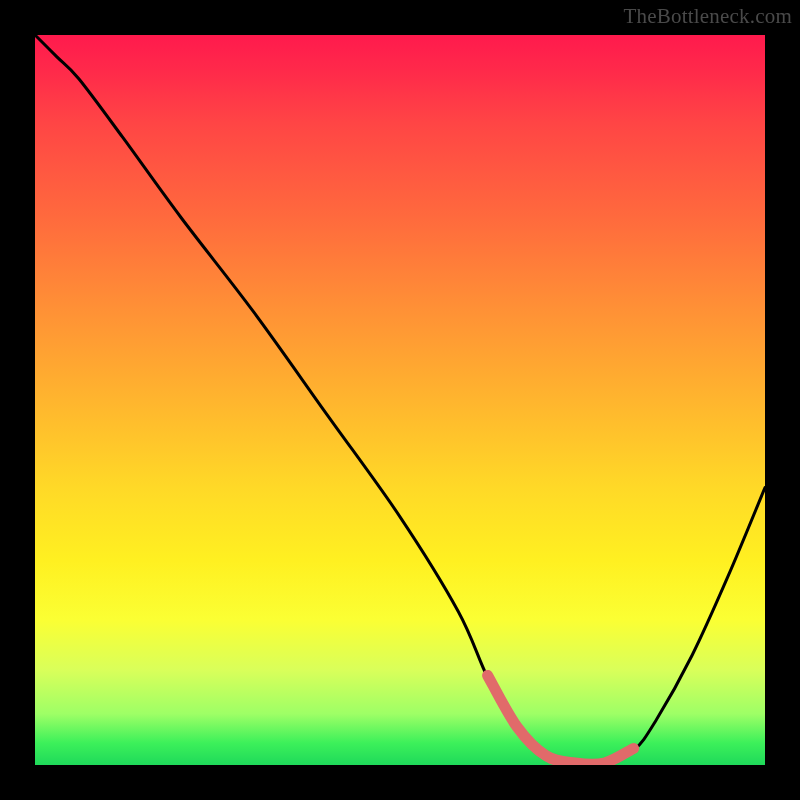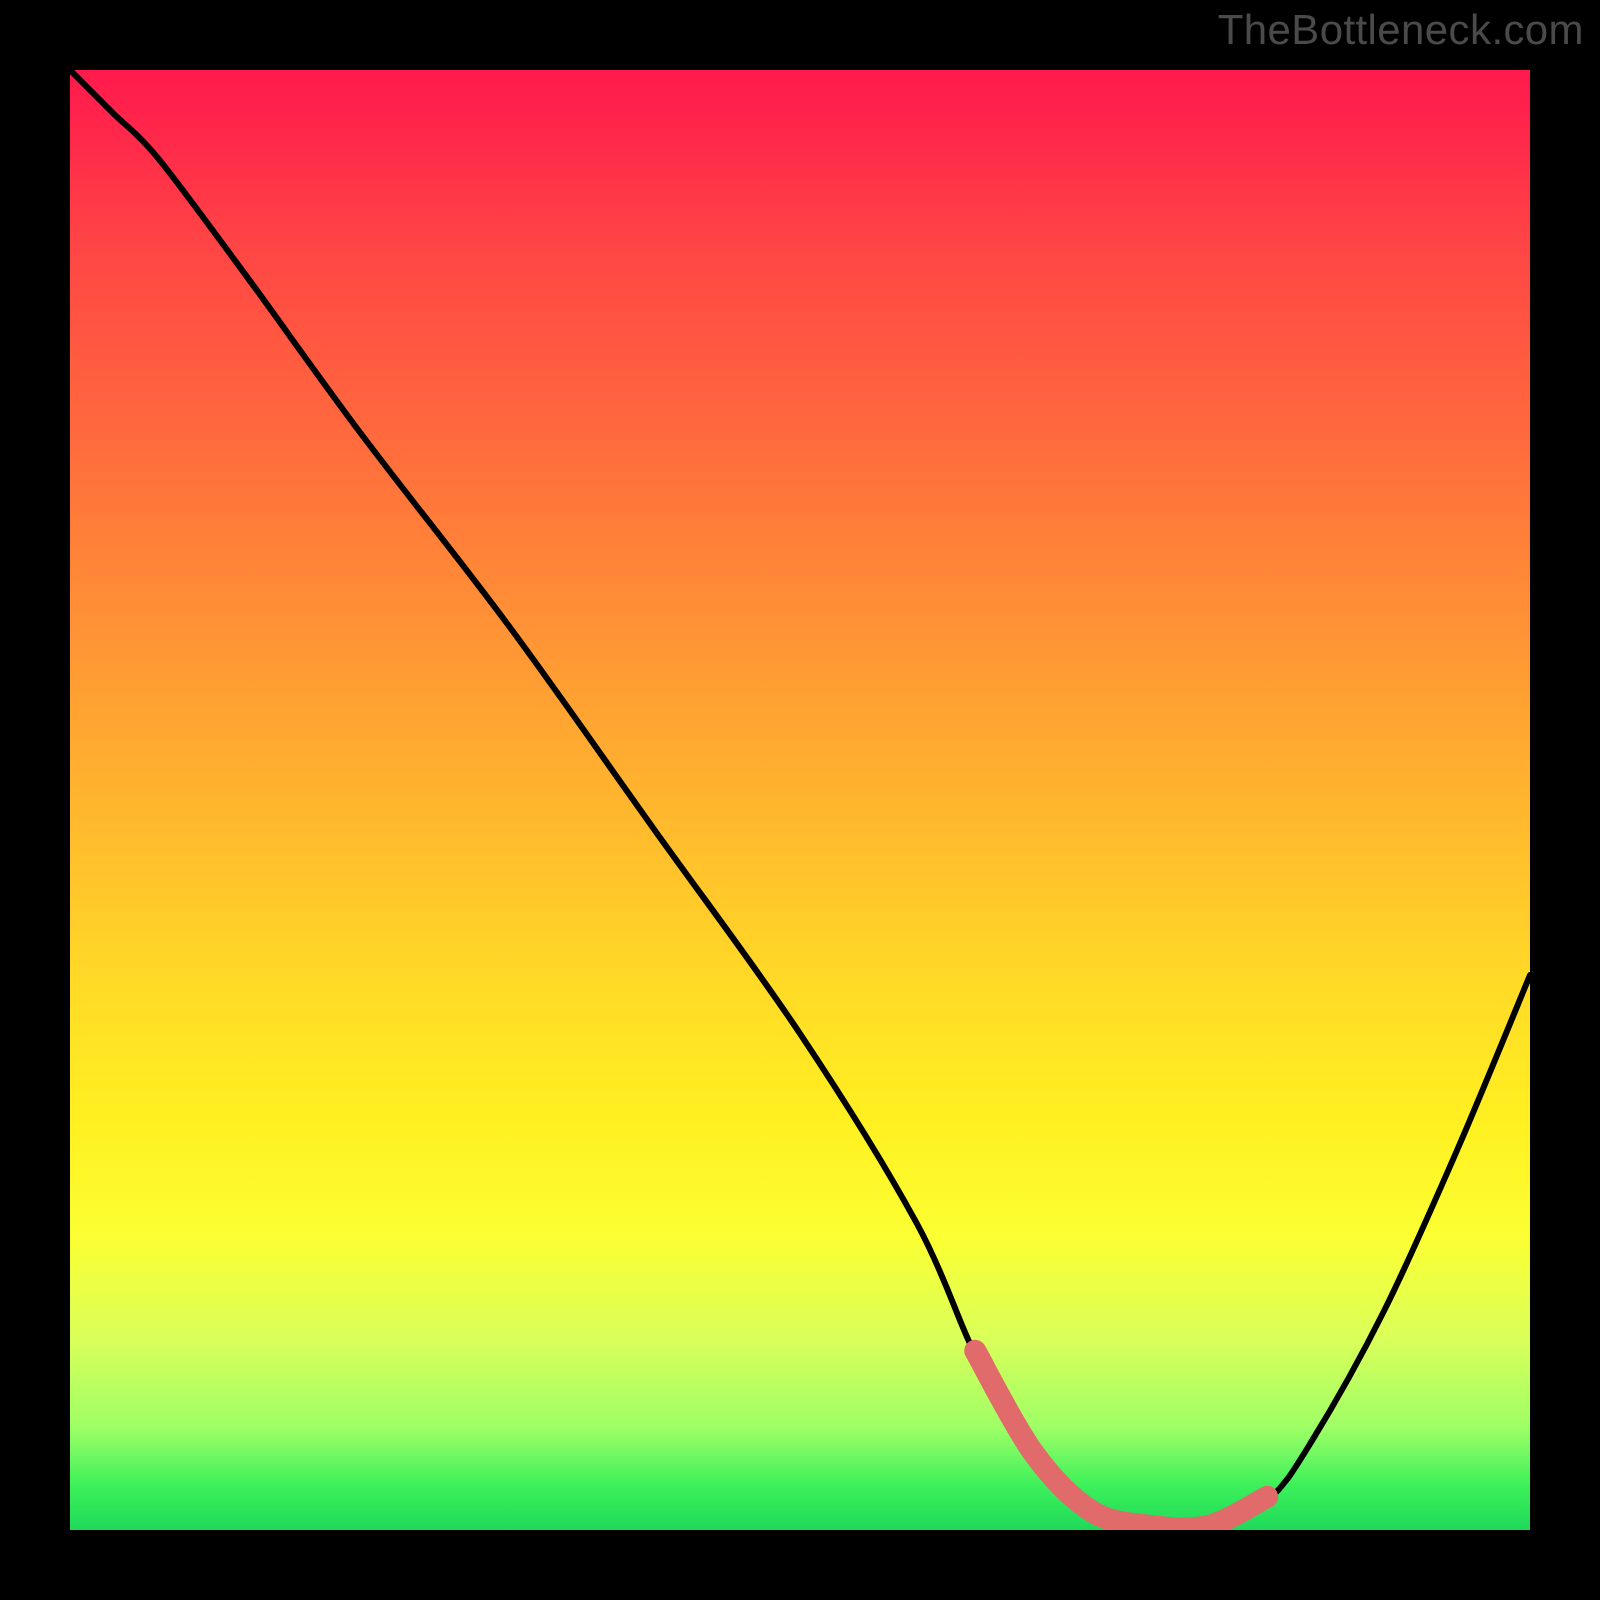--- a/index.html
+++ b/index.html
@@ -43,21 +43,21 @@
     left: 0;
     top: 0;
     width: 730px;
     height: 730px;
     pointer-events: none;
   }
   .watermark {
     position: absolute;
     top: 4px;
     right: 8px;
-    font-family: Liberation Sans, sans-serif;
+    font-family: Liberation Serif, serif;
     font-size: 21px;
     color: #4a4a4a;
     font-weight: 500;
     letter-spacing: 0.2px;
     text-align: right;
   }
 </style>
 </head>
 <body>
 

